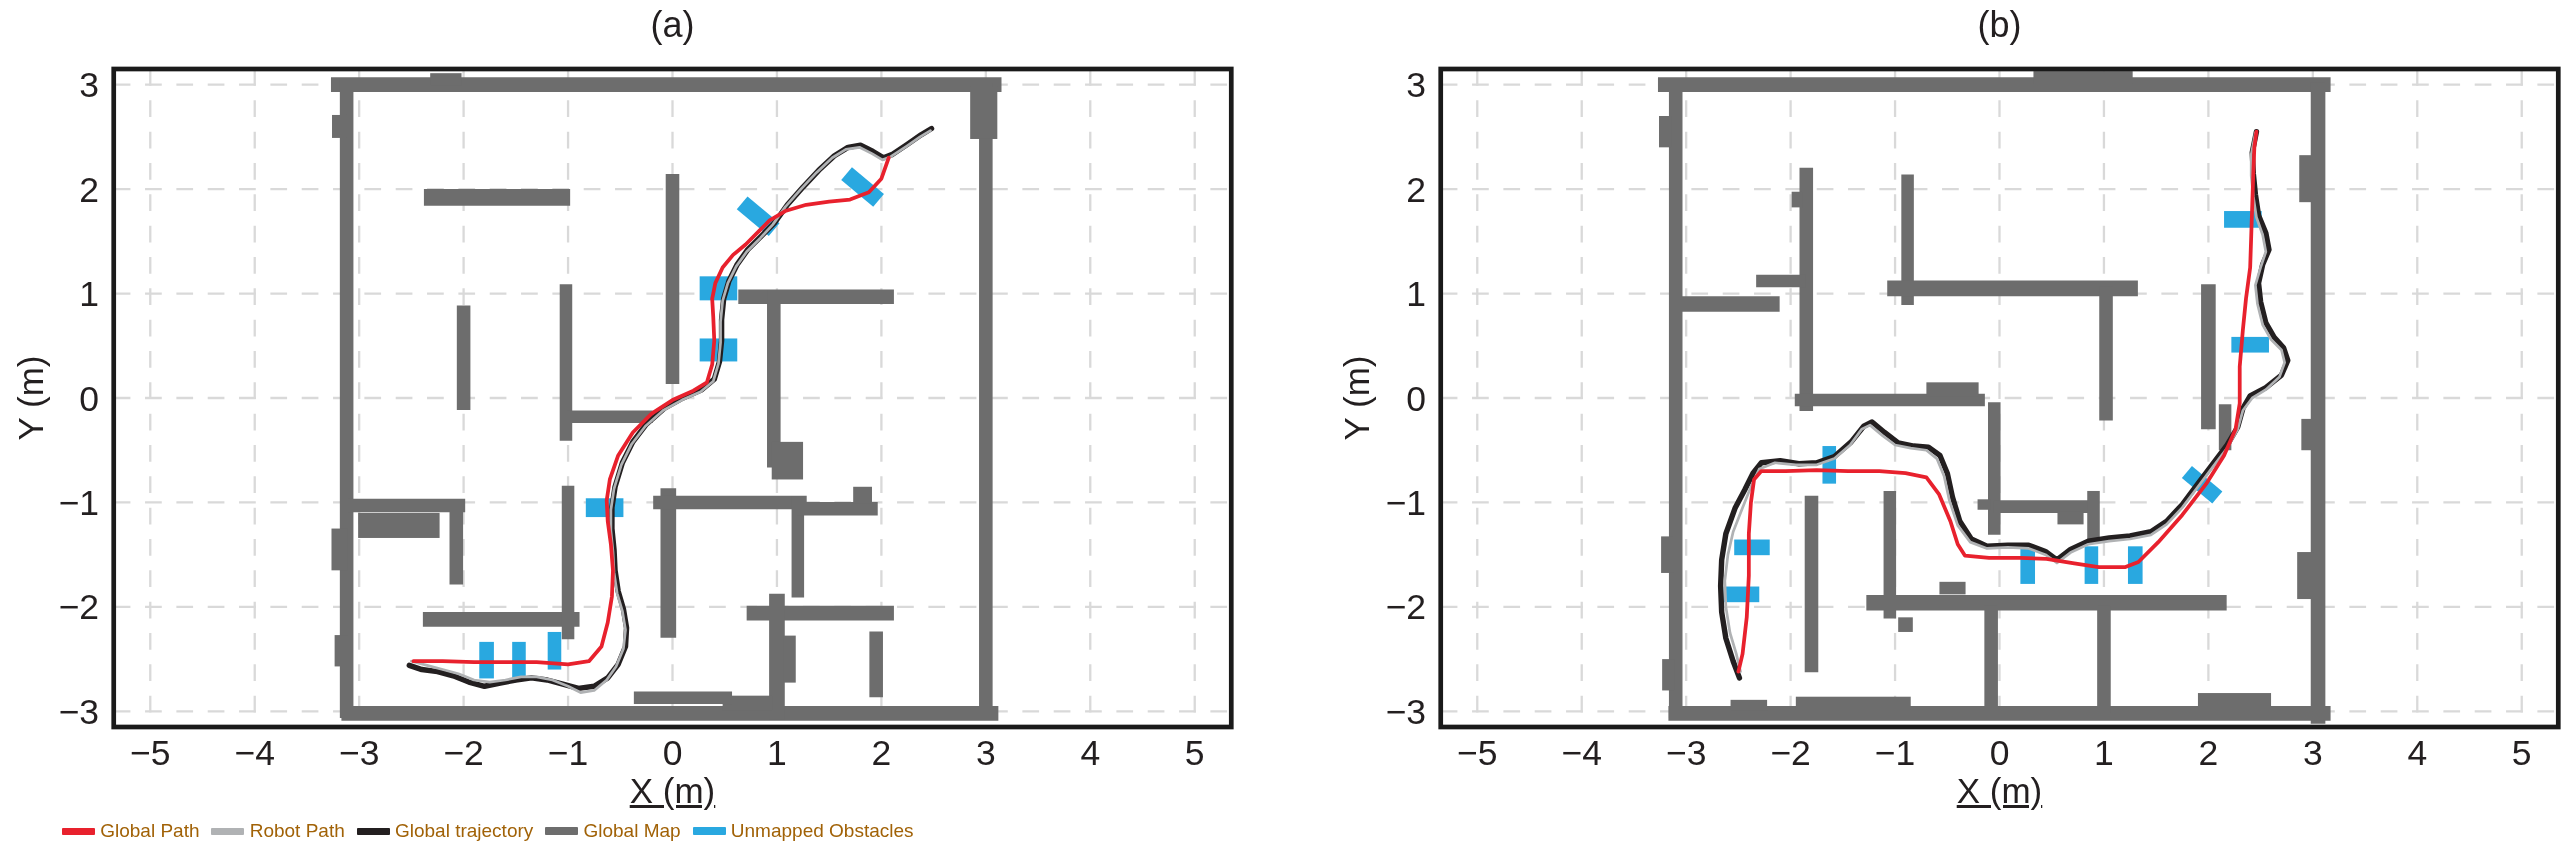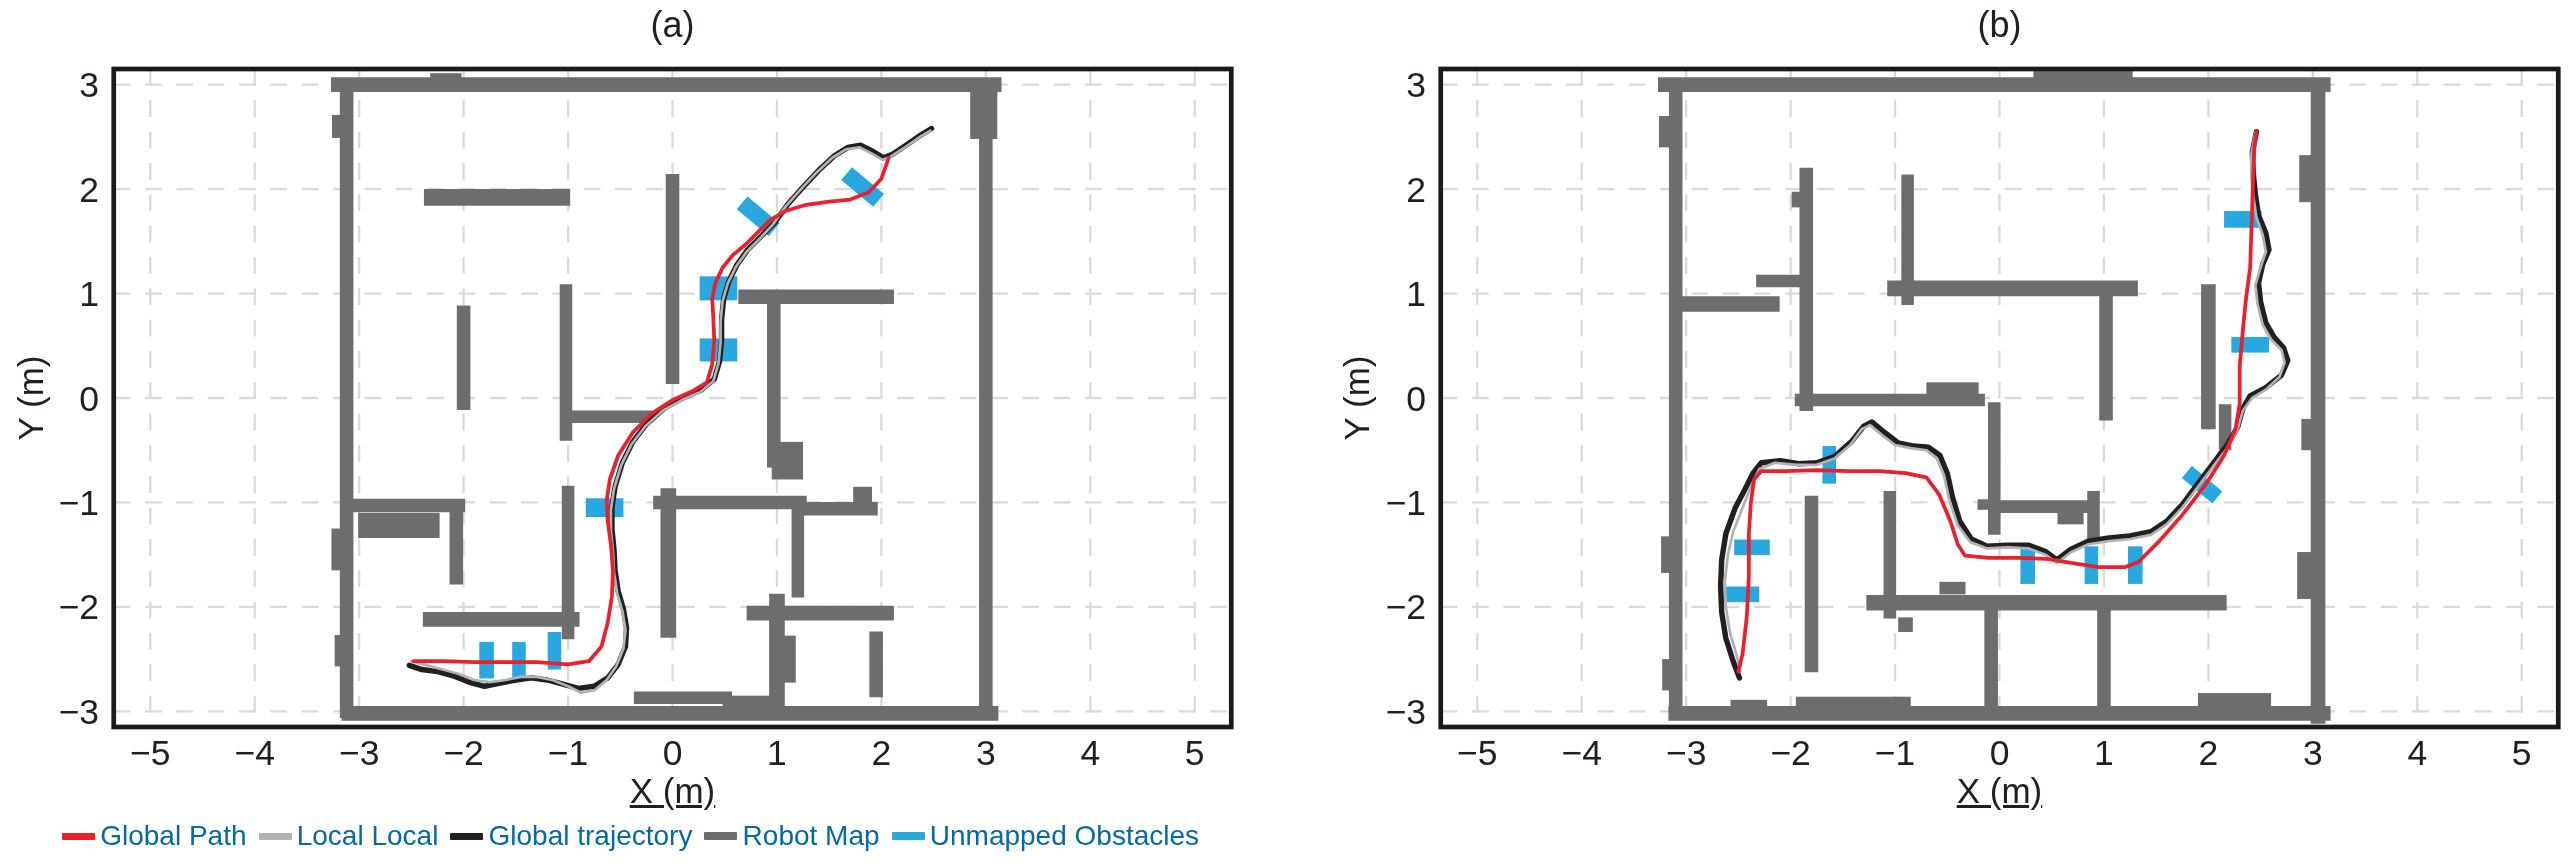--- a/index.html
+++ b/index.html
@@ -12,21 +12,21 @@
   .ptitle{position:absolute;top:3.5px;width:1125px;text-align:center;font-size:36px;}
   #title-a{left:110px;} #title-b{left:1437px;}
   .xlab{position:absolute;top:771px;width:1125px;text-align:center;font-size:35px;text-decoration:underline;}
   #xlab-a{left:110px;} #xlab-b{left:1437px;}
   .ylab{position:absolute;font-size:35px;white-space:nowrap;
         transform:translate(-50%,-50%) rotate(-90deg);}
   #ylab-a{left:31px;top:398px;} #ylab-b{left:1357px;top:398px;}
   #legend{position:absolute;left:62px;top:820px;display:flex;align-items:center;gap:12px;}
   .leg-item{display:flex;align-items:center;gap:5.2px;}
   .leg-swatch{display:inline-block;width:33px;border-radius:0.9px;}
-  .leg-label{font-size:28px;color:#0369a1;}
+  .leg-label{font-size:19px;color:#a16207;}
 </style>
 </head>
 <body>
 
 <div id="fig">
   <div class="ptitle" id="title-a">(a)</div>
   <div class="ptitle" id="title-b">(b)</div>
 
   <svg class="panel" id="panel-a" viewBox="-5.35 -3.15 10.7 6.3">
       <line x1="-5" y1="-3.15" x2="-5" y2="3.15" class="grid"></line>
@@ -205,29 +205,29 @@
   <div class="ylab" id="ylab-a">Y (m)</div>
   <div class="ylab" id="ylab-b">Y (m)</div>
 
   <div id="legend">
       <div class="leg-item">
         <span class="leg-swatch" style="background: rgb(232, 33, 45); height: 7px;"></span>
         <span class="leg-label">Global Path</span>
       </div>
       <div class="leg-item">
         <span class="leg-swatch" style="background: rgb(176, 178, 180); height: 7px;"></span>
-        <span class="leg-label">Local Local</span>
+        <span class="leg-label">Robot Path</span>
       </div>
       <div class="leg-item">
         <span class="leg-swatch" style="background: rgb(35, 31, 32); height: 7px;"></span>
         <span class="leg-label">Global trajectory</span>
       </div>
       <div class="leg-item">
         <span class="leg-swatch" style="background: rgb(109, 109, 109); height: 8.6px;"></span>
-        <span class="leg-label">Robot Map</span>
+        <span class="leg-label">Global Map</span>
       </div>
       <div class="leg-item">
         <span class="leg-swatch" style="background: rgb(41, 168, 224); height: 8.6px;"></span>
         <span class="leg-label">Unmapped Obstacles</span>
       </div>
     </div>
 </div>
 
 
 </body></html>

